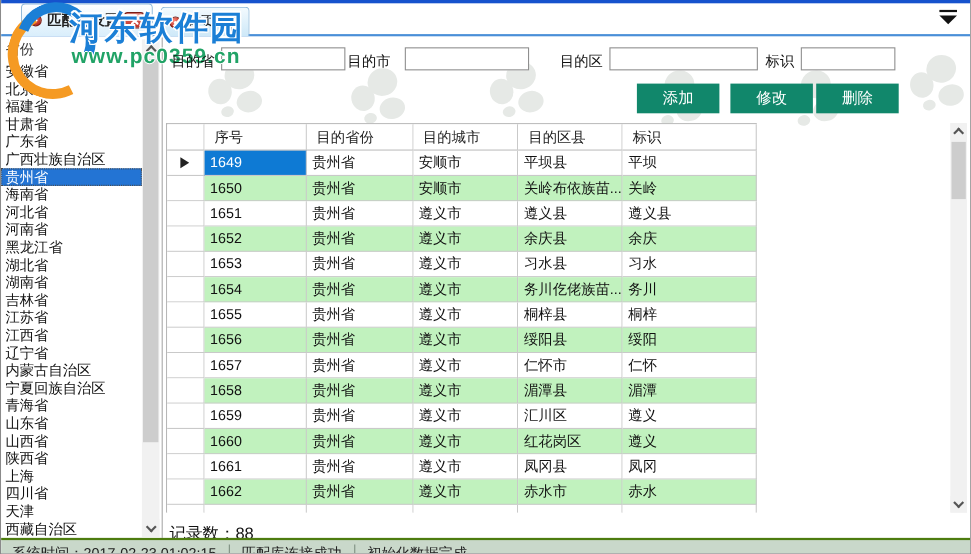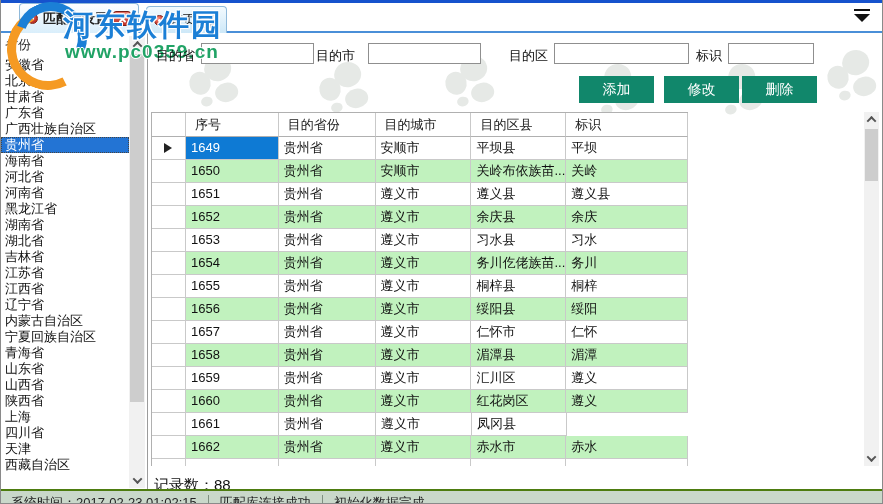--- a/index.html
+++ b/index.html
@@ -144,30 +144,31 @@
     <div class="menu-caret"></div>
   </div>
 
   <div class="content">
 
     <div class="sidebar">
       <div class="sb-header">省份</div>
       <div class="sb-list" id="sb-list">
           <div class="sb-item">安徽省</div>
           <div class="sb-item">北京</div>
+          <div class="sb-item">福建省</div>
           <div class="sb-item">甘肃省</div>
           <div class="sb-item">广东省</div>
           <div class="sb-item">广西壮族自治区</div>
           <div class="sb-item sel">贵州省</div>
           <div class="sb-item">海南省</div>
           <div class="sb-item">河北省</div>
           <div class="sb-item">河南省</div>
           <div class="sb-item">黑龙江省</div>
+          <div class="sb-item">湖北省</div>
           <div class="sb-item">湖南省</div>
-          <div class="sb-item">湖北省</div>
           <div class="sb-item">吉林省</div>
           <div class="sb-item">江苏省</div>
           <div class="sb-item">江西省</div>
           <div class="sb-item">辽宁省</div>
           <div class="sb-item">内蒙古自治区</div>
           <div class="sb-item">宁夏回族自治区</div>
           <div class="sb-item">青海省</div>
           <div class="sb-item">山东省</div>
           <div class="sb-item">山西省</div>
           <div class="sb-item">陕西省</div>
@@ -331,20 +332,21 @@
               <div class="tcell c2">遵义市</div>
               <div class="tcell c3">红花岗区</div>
               <div class="tcell c4">遵义</div>
             </div>
             <div class="trow">
               <div class="tcell csel"></div>
               <div class="tcell c0">1661</div>
               <div class="tcell c1">贵州省</div>
               <div class="tcell c2">遵义市</div>
               <div class="tcell c3">凤冈县</div>
+              <div class="tcell c4">凤冈</div>
             </div>
             <div class="trow green">
               <div class="tcell csel"></div>
               <div class="tcell c0">1662</div>
               <div class="tcell c1">贵州省</div>
               <div class="tcell c2">遵义市</div>
               <div class="tcell c3">赤水市</div>
               <div class="tcell c4">赤水</div>
             </div>
             <div class="trow partial">

